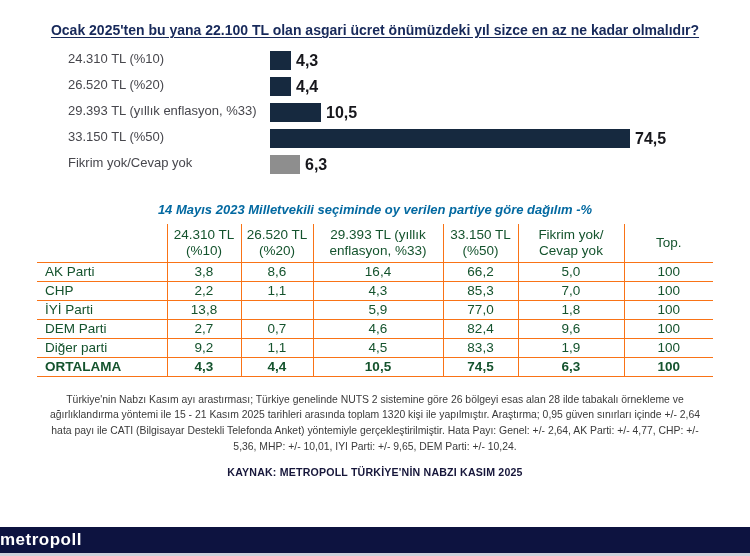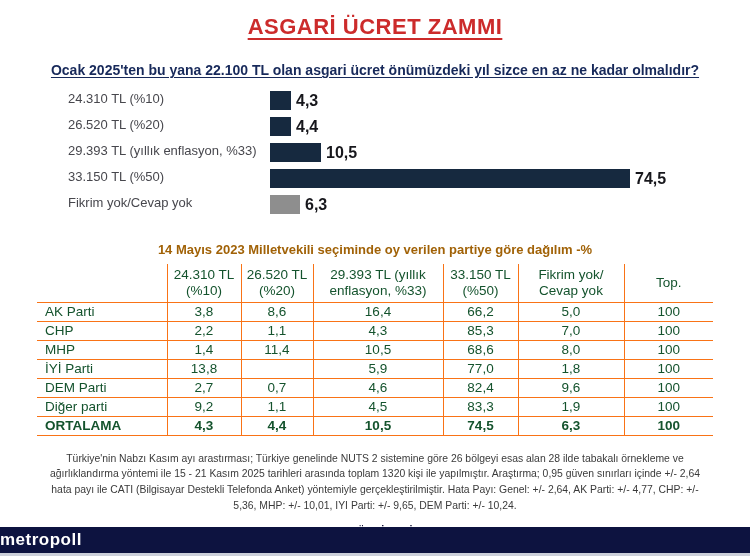--- a/index.html
+++ b/index.html
@@ -44,21 +44,22 @@
     font-size:16px;
     font-weight:bold;
     color:#17171c;
     white-space:nowrap;
   }
   .table-title{
     margin-top:21px;
     text-align:center;
     font-size:13px;
     font-weight:bold;
-    color:#a16207;
+    font-style:italic;
+    color:#0369a1;
   }
   table.party-table{
     margin:7px auto 0 auto;
     width:676px;
     border-collapse:collapse;
     color:#14532d;
     font-size:13.5px;
   }
   table.party-table th, table.party-table td{
     border:1px solid #f97316;
@@ -104,21 +105,20 @@
   }
   .bottom-strip{
     position:absolute;left:0;right:0;bottom:0;height:3px;
     background:#ccd0da;
   }
 </style>
 </head>
 <body>
 
 <div class="page">
-  <h1 class="page-title">ASGARİ ÜCRET ZAMMI</h1>
   <div class="question">Ocak 2025'ten bu yana 22.100 TL olan asgari ücret önümüzdeki yıl sizce en az ne kadar olmalıdır?</div>
 
   <div class="chart" id="chart">
       <div class="bar-row">
         <span class="bar-label">24.310 TL (%10)</span>
         <div class="bar-track">
           <div class="bar" style="width: 21px; background: rgb(22, 41, 63);"></div>
           <span class="bar-value">4,3</span>
         </div>
       </div>
@@ -206,29 +206,20 @@
         <tr>
           <td>CHP</td>
           <td>2,2</td>
           <td>1,1</td>
           <td>4,3</td>
           <td>85,3</td>
           <td>7,0</td>
           <td>100</td>
         </tr>
         <tr>
-          <td>MHP</td>
-          <td>1,4</td>
-          <td>11,4</td>
-          <td>10,5</td>
-          <td>68,6</td>
-          <td>8,0</td>
-          <td>100</td>
-        </tr>
-        <tr>
           <td>İYİ Parti</td>
           <td>13,8</td>
           <td></td>
           <td>5,9</td>
           <td>77,0</td>
           <td>1,8</td>
           <td>100</td>
         </tr>
         <tr>
           <td>DEM Parti</td>

